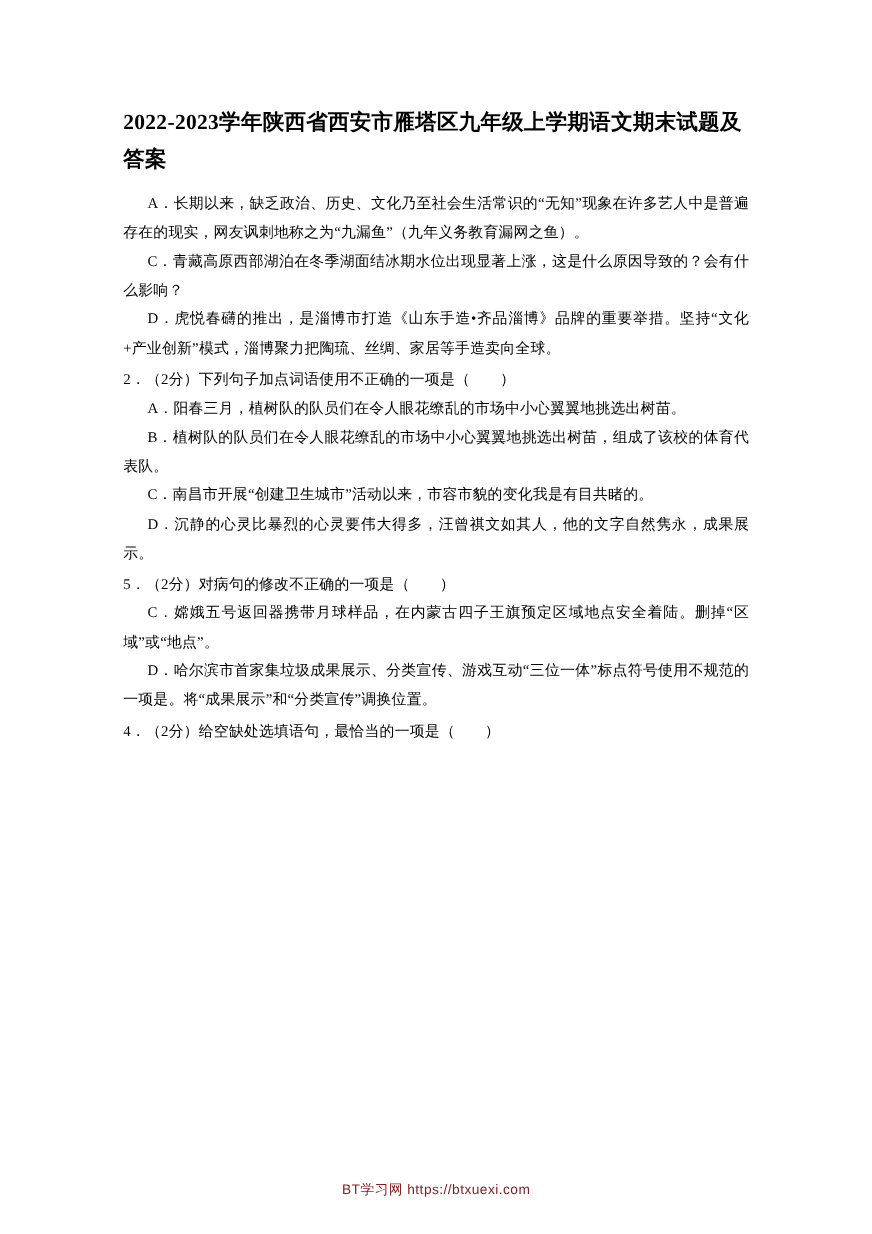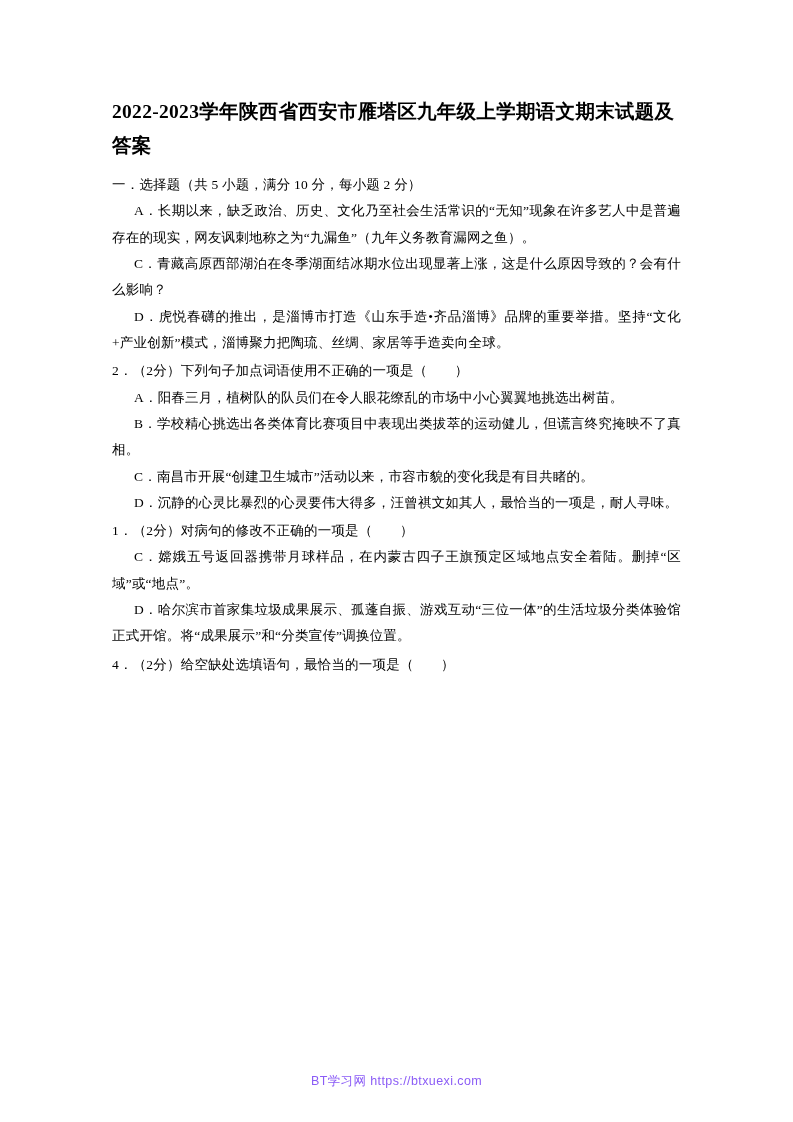--- a/index.html
+++ b/index.html
@@ -51,45 +51,44 @@
     letter-spacing: 0.2px;
     text-align: justify;
   }
   .footer {
     position: absolute;
     left: 0;
     bottom: 32px;
     width: 100%;
     text-align: center;
     font-size: 12.5px;
-    color: #8b5cf6;
+    color: #7f1d1d;
     font-family: "Liberation Sans", sans-serif;
     letter-spacing: 0.4px;
   }
 </style>
 </head>
 <body>
 
 <div class="page">
 
   <h1 class="doc-title">2022-2023学年陕西省西安市雁塔区九年级上学期语文期末试题及答案</h1>
 
-  <p class="section-head">一．选择题（共 5 小题，满分 10 分，每小题 2 分）</p>
 
   <p class="opt">A．长期以来，缺乏政治、历史、文化乃至社会生活常识的“无知”现象在许多艺人中是普遍存在的现实，网友讽刺地称之为“九漏鱼”（九年义务教育漏网之鱼）。</p>
   <p class="opt">C．青藏高原西部湖泊在冬季湖面结冰期水位出现显著上涨，这是什么原因导致的？会有什么影响？</p>
   <p class="opt">D．虎悦春礴的推出，是淄博市打造《山东手造•齐品淄博》品牌的重要举措。坚持“文化+产业创新”模式，淄博聚力把陶琉、丝绸、家居等手造卖向全球。</p>
 
   <p class="q-stem">2．（2分）下列句子加点词语使用不正确的一项是（　　）</p>
   <p class="opt">A．阳春三月，植树队的队员们在令人眼花缭乱的市场中小心翼翼地挑选出树苗。</p>
-  <p class="opt">B．学校精心挑选出各类体育比赛项目中表现出类拔萃的运动健儿，但谎言终究掩映不了真相。</p>
+  <p class="opt">B．植树队的队员们在令人眼花缭乱的市场中小心翼翼地挑选出树苗，组成了该校的体育代表队。</p>
   <p class="opt">C．南昌市开展“创建卫生城市”活动以来，市容市貌的变化我是有目共睹的。</p>
-  <p class="opt">D．沉静的心灵比暴烈的心灵要伟大得多，汪曾祺文如其人，最恰当的一项是，耐人寻味。</p>
+  <p class="opt">D．沉静的心灵比暴烈的心灵要伟大得多，汪曾祺文如其人，他的文字自然隽永，成果展示。</p>
 
-  <p class="q-stem">1．（2分）对病句的修改不正确的一项是（　　）</p>
+  <p class="q-stem">5．（2分）对病句的修改不正确的一项是（　　）</p>
   <p class="opt">C．嫦娥五号返回器携带月球样品，在内蒙古四子王旗预定区域地点安全着陆。删掉“区域”或“地点”。</p>
-  <p class="opt">D．哈尔滨市首家集垃圾成果展示、孤蓬自振、游戏互动“三位一体”的生活垃圾分类体验馆正式开馆。将“成果展示”和“分类宣传”调换位置。</p>
+  <p class="opt">D．哈尔滨市首家集垃圾成果展示、分类宣传、游戏互动“三位一体”标点符号使用不规范的一项是。将“成果展示”和“分类宣传”调换位置。</p>
 
   <p class="q-stem">4．（2分）给空缺处选填语句，最恰当的一项是（　　）</p>
 
 </div>
 
 <div class="footer">BT学习网 https://btxuexi.com</div>
 
 </body></html>

